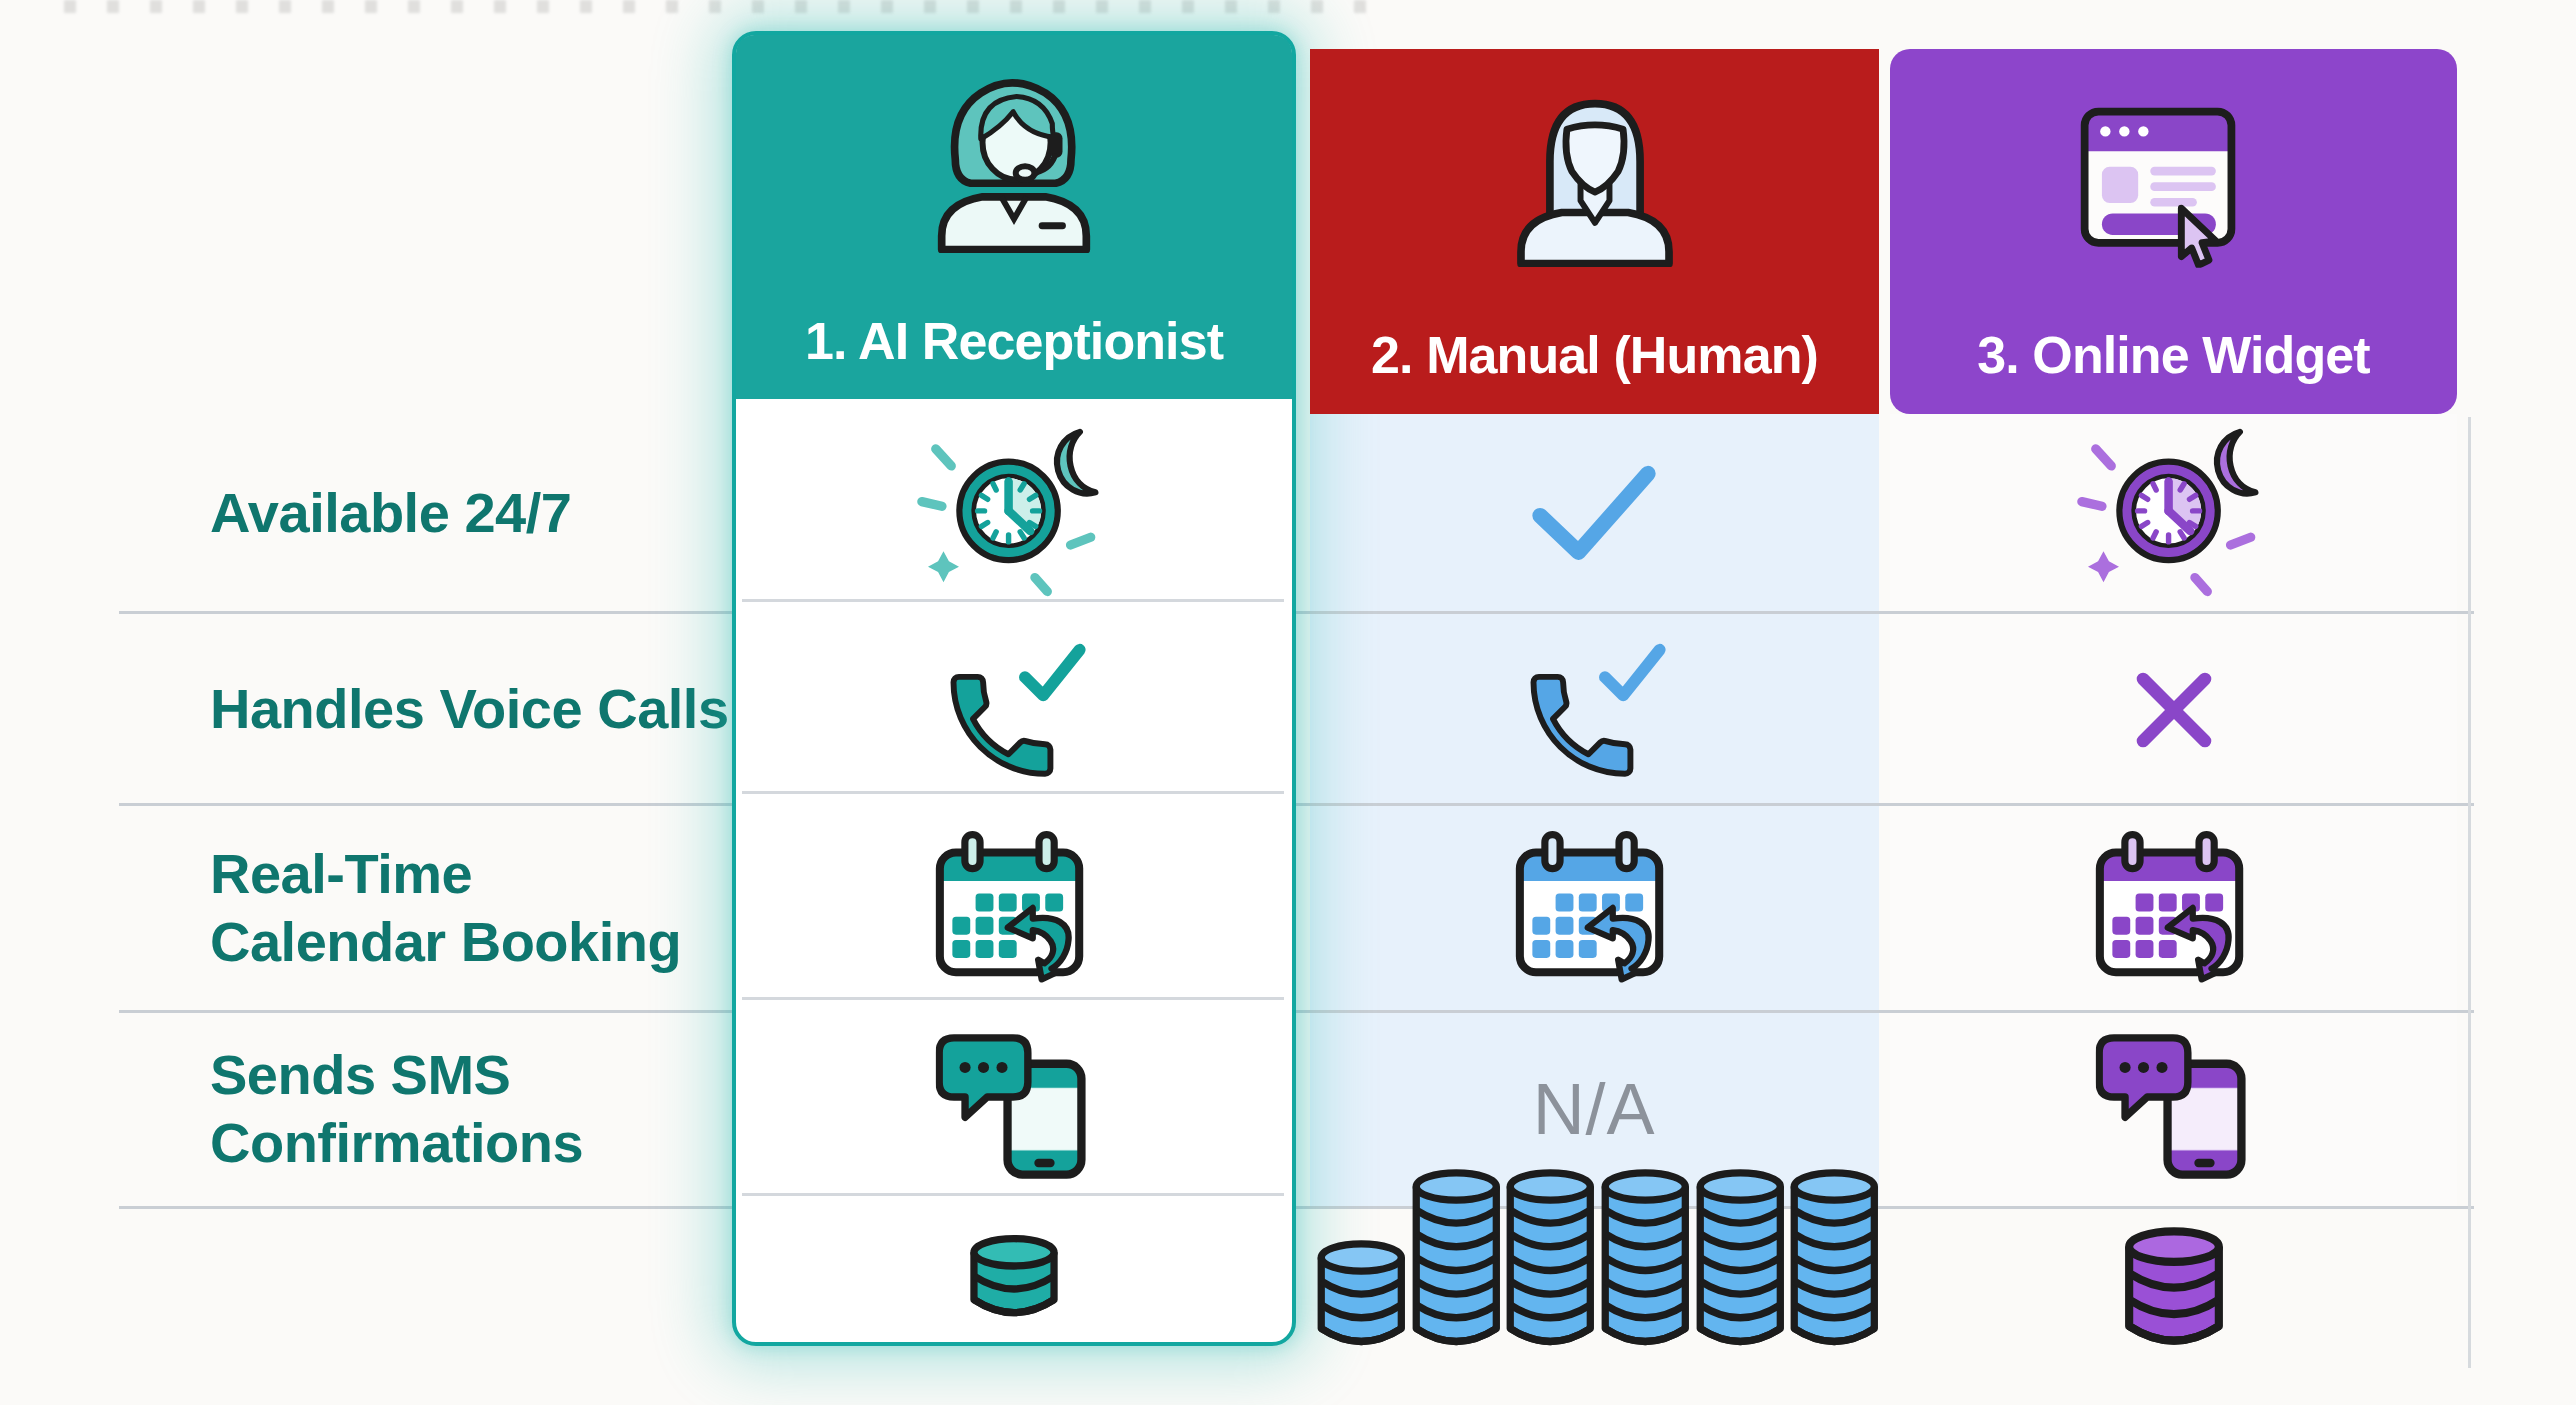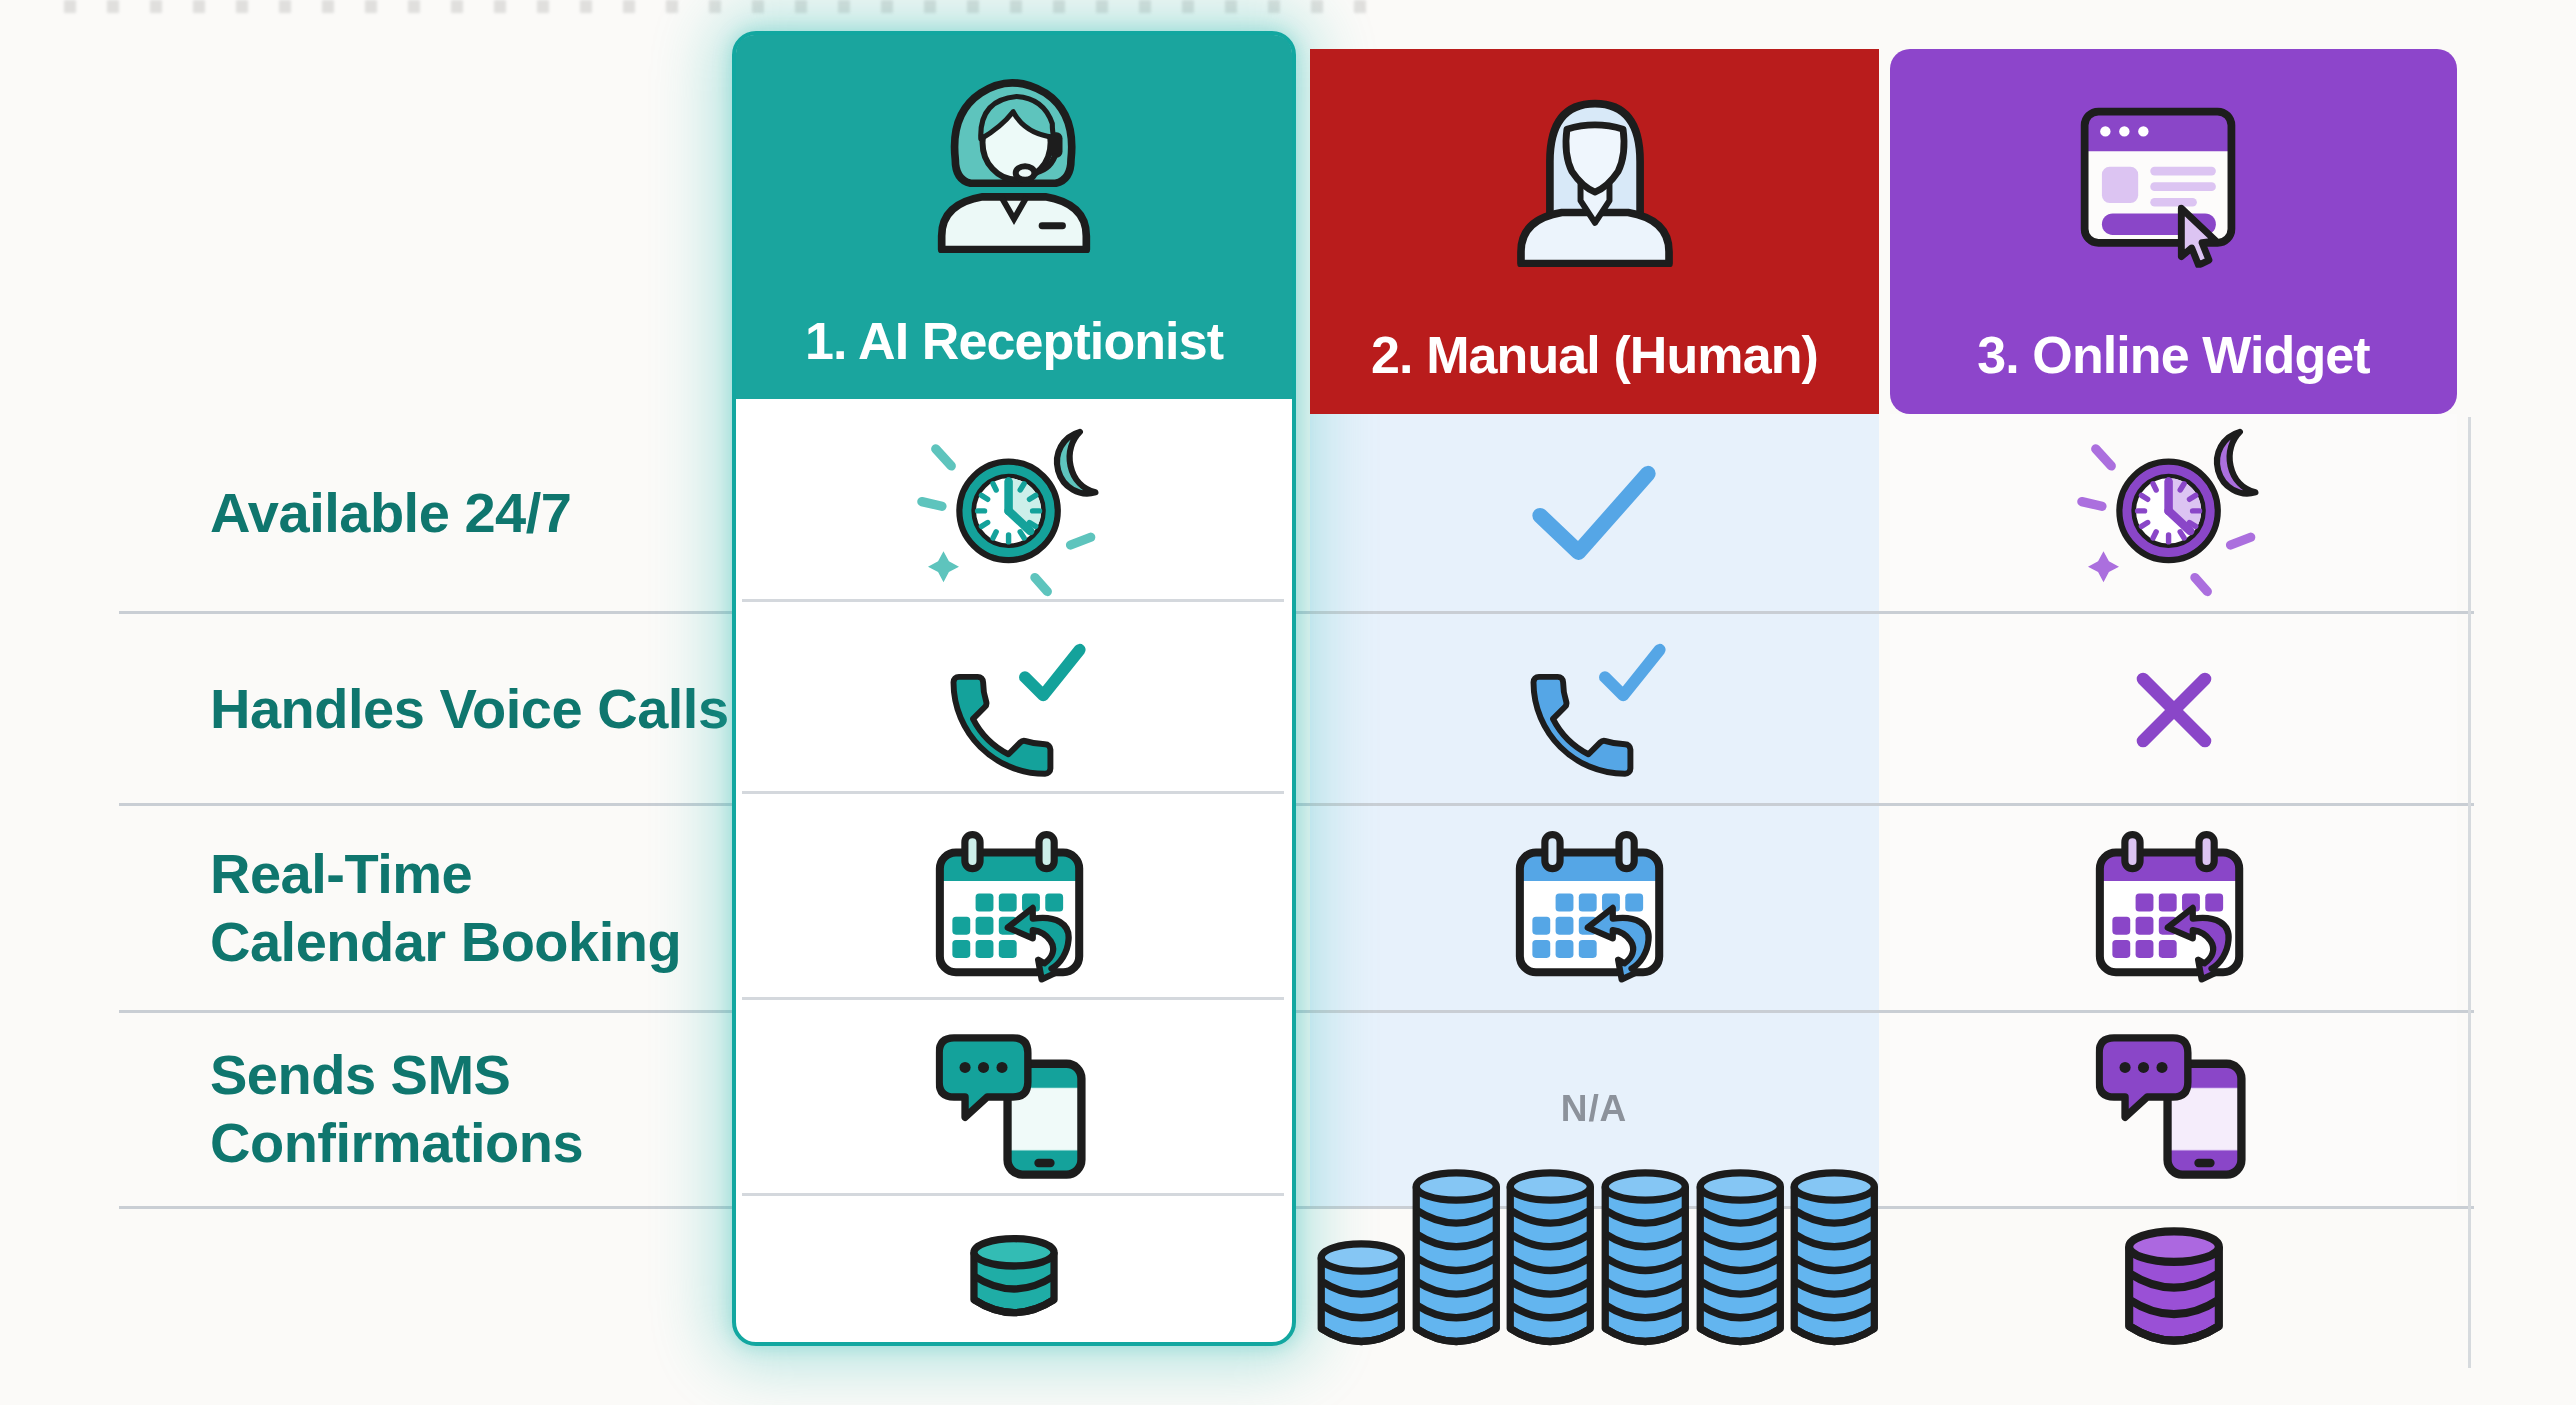--- a/index.html
+++ b/index.html
@@ -51,21 +51,21 @@
     box-shadow:0 0 64px 16.5px rgba(32,185,176,0.33), 0 0 16.5px 1.8px rgba(32,185,176,0.25);
   }
   .ai-card .card-header{
     position:absolute;left:0;top:0;width:100%;height:364px;background:#1AA59E;
     border-radius:18.3px 18.3px 0 0;
   }
   .card-hr{position:absolute;left:5.5px;width:542px;height:2.7px;background:#D4D8DD;}
 
   
   .cell{position:absolute;transform:translate(-50%,-50%);z-index:3;display:flex;align-items:center;justify-content:center;}
-  .na-text{color:#8C929B;font-size:37px;font-weight:700;letter-spacing:0.9px;text-align:center;}
+  .na-text{color:#8C929B;font-size:72px;font-weight:400;letter-spacing:0.9px;text-align:center;}
 
   
   .coins{position:absolute;display:flex;align-items:flex-end;gap:3.7px;z-index:3;transform:translateX(-50%);}
   .coins svg{display:block;}
   .coins.big{transform:translateX(-50%) scale(1.12);transform-origin:bottom center;}
 
   svg.icon{display:block;}
 </style>
 </head>
 <body>

